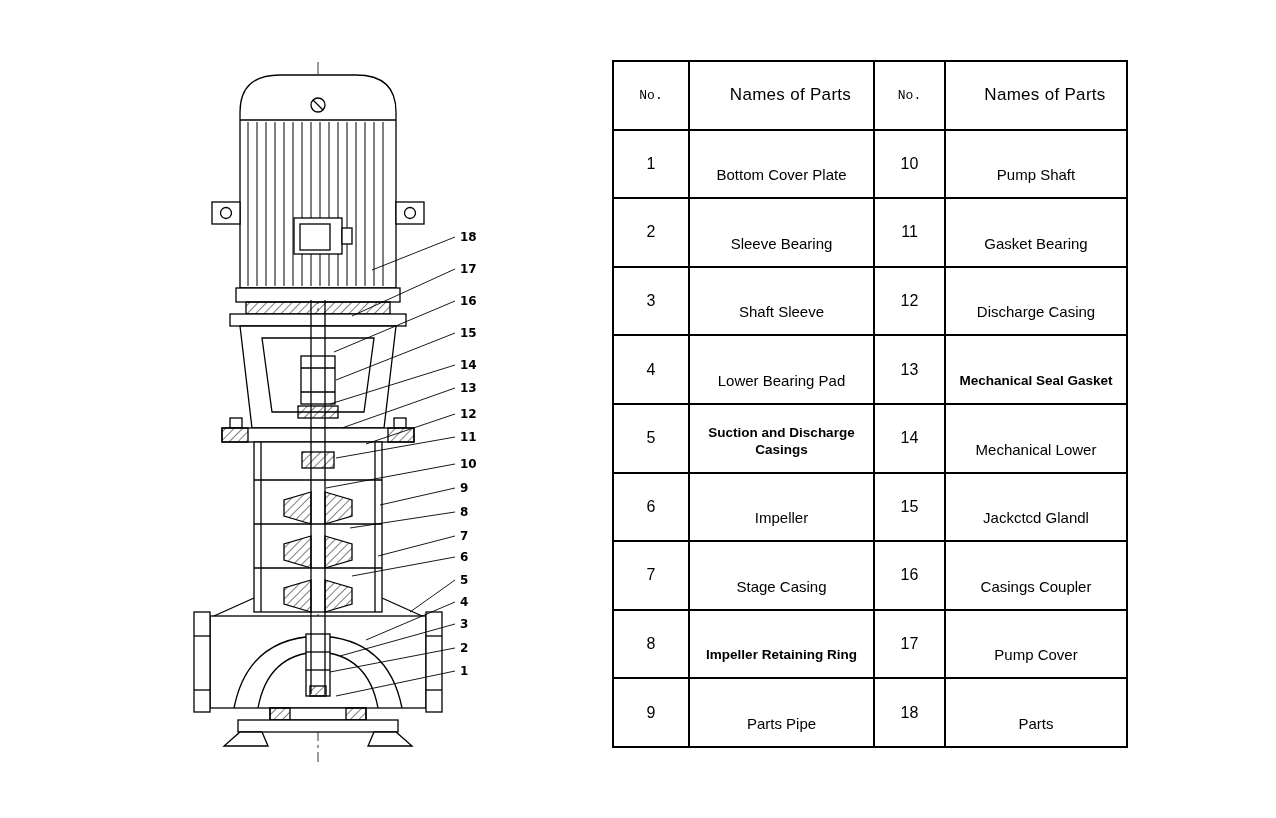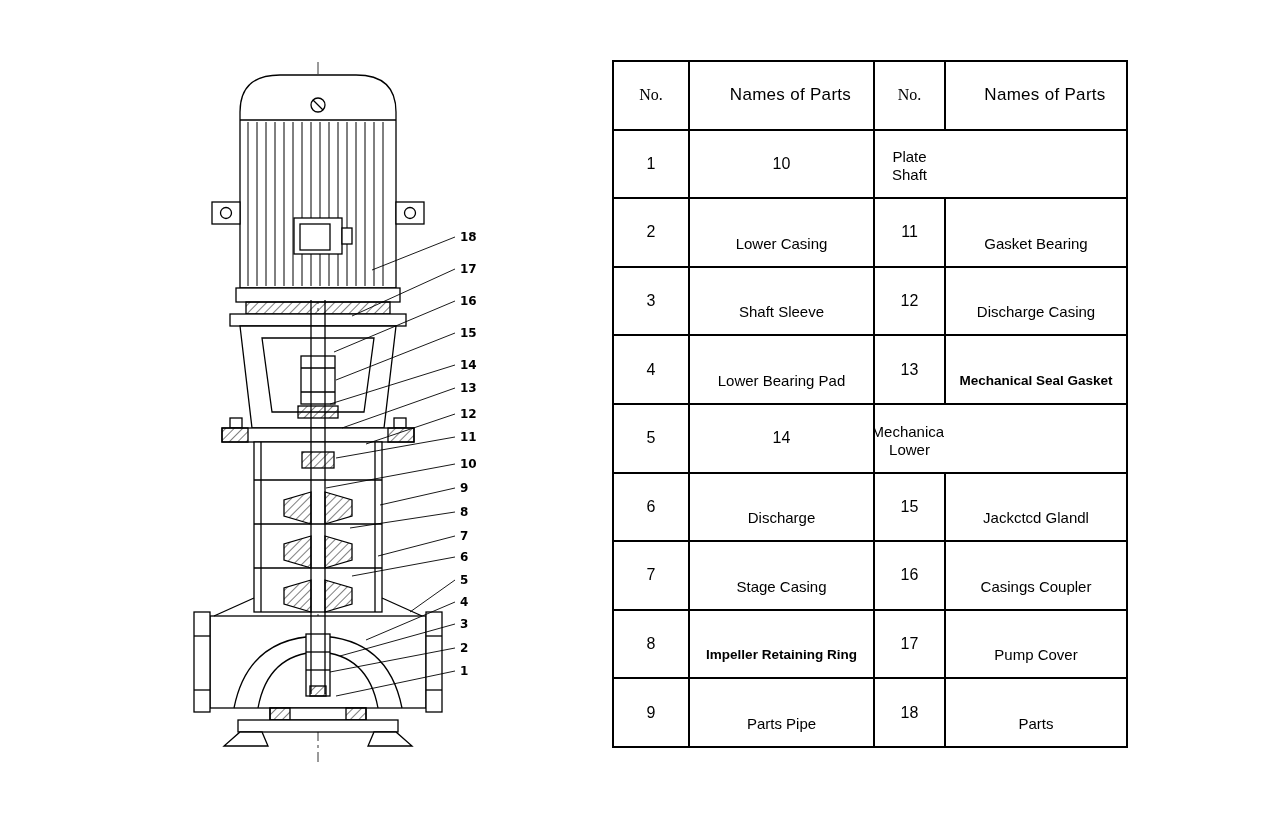--- a/index.html
+++ b/index.html
@@ -51,22 +51,22 @@
     display: flex;
     align-items: center;
     justify-content: center;
     text-align: center;
     padding: 0 6px;
     box-sizing: border-box;
     overflow: hidden;
   }
   .t-cell:first-child { border-left: none; }
   .head-no {
-    font-family: Liberation Serif, serif;
-    font-size: 16px;
+    font-family: Liberation Mono, monospace;
+    font-size: 13px;
   }
   .head-name {
     font-size: 17px;
     letter-spacing: 0.3px;
     padding-left: 24px;
   }
   .num {
     font-size: 16px;
   }
   .name {
@@ -251,54 +251,56 @@
 
   <div class="t-row">
     <div class="t-cell head-no">No.</div>
     <div class="t-cell head-name">Names of Parts</div>
     <div class="t-cell head-no">No.</div>
     <div class="t-cell head-name">Names of Parts</div>
   </div>
 
   <div class="t-row">
     <div class="t-cell num">1</div>
+    <div class="t-cell name">Bottom Cover Plate</div>
     <div class="t-cell num">10</div>
-    <div class="t-cell name">Plate Shaft</div>
+    <div class="t-cell name">Pump Shaft</div>
   </div>
 
   <div class="t-row">
     <div class="t-cell num">2</div>
-    <div class="t-cell name">Lower Casing</div>
+    <div class="t-cell name">Sleeve Bearing</div>
     <div class="t-cell num">11</div>
     <div class="t-cell name">Gasket Bearing</div>
   </div>
 
   <div class="t-row">
     <div class="t-cell num">3</div>
     <div class="t-cell name">Shaft Sleeve</div>
     <div class="t-cell num">12</div>
     <div class="t-cell name">Discharge Casing</div>
   </div>
 
   <div class="t-row">
     <div class="t-cell num">4</div>
     <div class="t-cell name">Lower Bearing Pad</div>
     <div class="t-cell num">13</div>
     <div class="t-cell name sm">Mechanical Seal Gasket</div>
   </div>
 
   <div class="t-row">
     <div class="t-cell num">5</div>
+    <div class="t-cell name sm">Suction and Discharge Casings</div>
     <div class="t-cell num">14</div>
     <div class="t-cell name">Mechanical Lower</div>
   </div>
 
   <div class="t-row">
     <div class="t-cell num">6</div>
-    <div class="t-cell name">Discharge</div>
+    <div class="t-cell name">Impeller</div>
     <div class="t-cell num">15</div>
     <div class="t-cell name">Jackctcd Glandl</div>
   </div>
 
   <div class="t-row">
     <div class="t-cell num">7</div>
     <div class="t-cell name">Stage Casing</div>
     <div class="t-cell num">16</div>
     <div class="t-cell name">Casings Coupler</div>
   </div>

